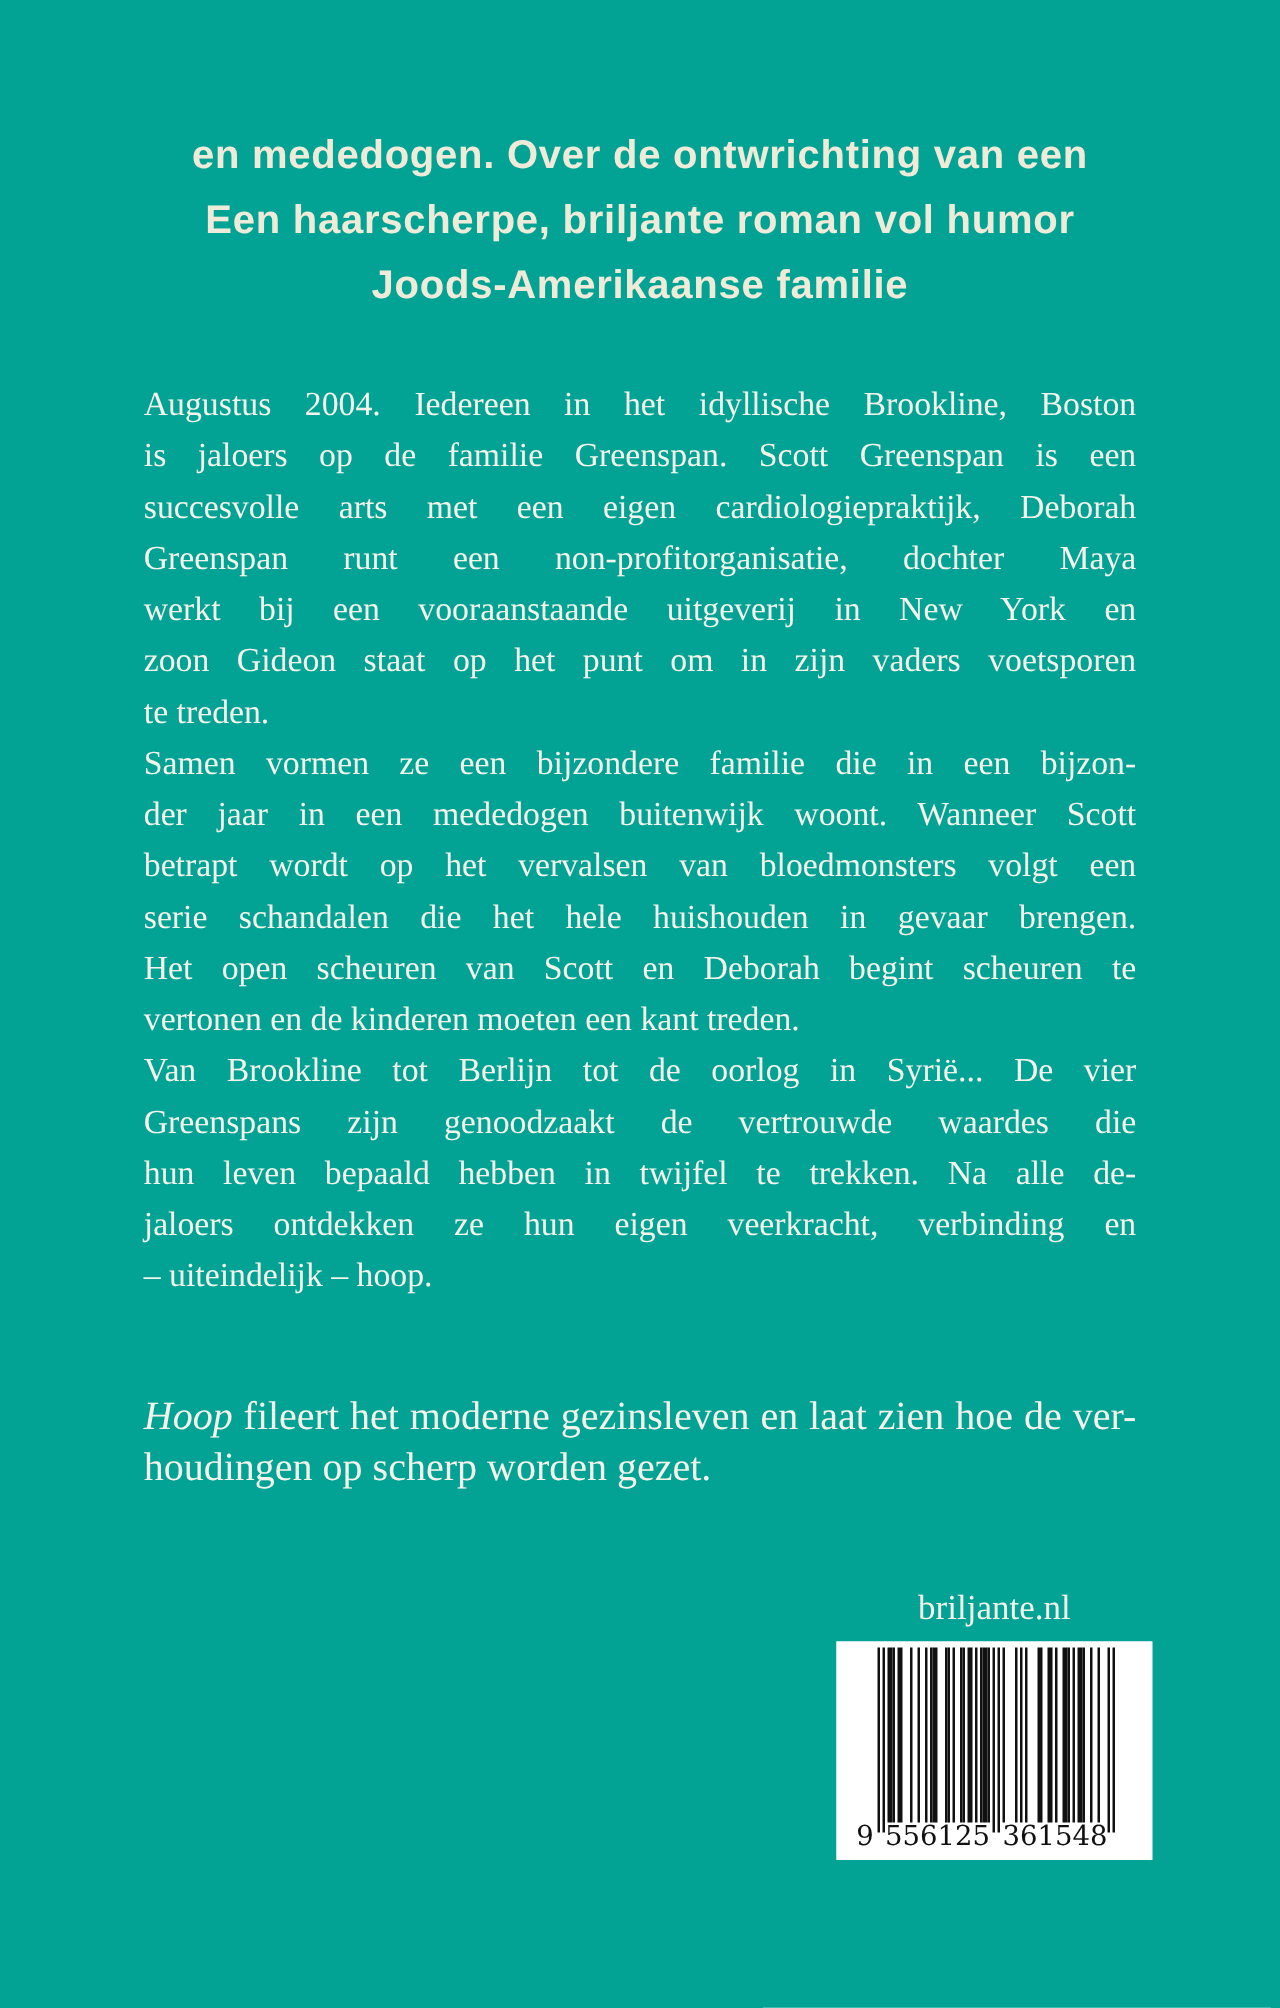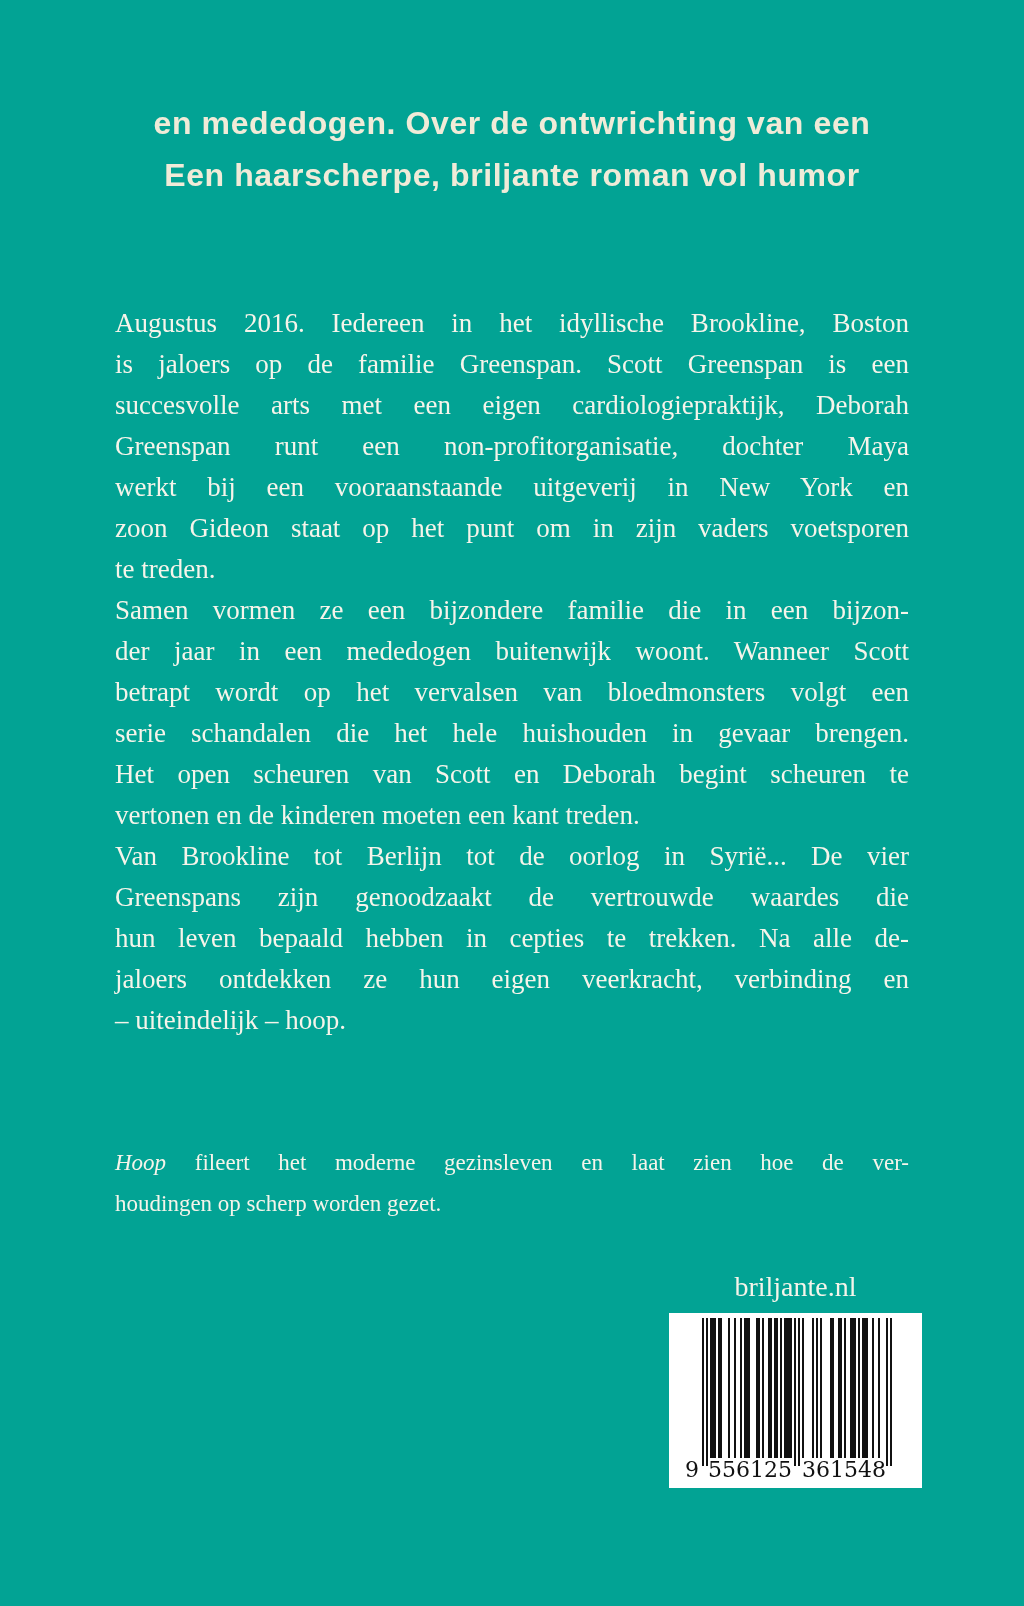--- a/index.html
+++ b/index.html
@@ -39,24 +39,24 @@
   }
   .blurb .line { white-space: nowrap; }
   .blurb .line.j {
     white-space: normal;
     text-align: justify;
     text-align-last: justify;
   }
 
   .tagline {
     position: absolute;
-    top: 1142px;
+    top: 1112px;
     left: 115px;
     width: 794px;
-    font-size: 23px;
+    font-size: 32px;
     line-height: 41px;
     color: #f6f4ea;
   }
   .tagline .tl1 { text-align: justify; text-align-last: justify; }
   .tagline .italic { font-style: italic; }
 
   .website {
     position: absolute;
     top: 1272px;
     left: 669px;
@@ -98,39 +98,40 @@
   .dg-right { left: 133px; width: 84px; text-align: center; }
 </style>
 </head>
 <body>
 
 <div class="cover">
 
   <div class="headline">
     <div>en mededogen. Over de ontwrichting van een</div>
     <div>Een haarscherpe, briljante roman vol humor</div>
+    <div>Joods-Amerikaanse familie</div>
   </div>
 
   <div class="blurb">
-      <div class="line j">Augustus 2016. Iedereen in het idyllische Brookline, Boston</div>
+      <div class="line j">Augustus 2004. Iedereen in het idyllische Brookline, Boston</div>
       <div class="line j">is jaloers op de familie Greenspan. Scott Greenspan is een</div>
       <div class="line j">succesvolle arts met een eigen cardiologiepraktijk, Deborah</div>
       <div class="line j">Greenspan runt een non-profitorganisatie, dochter Maya</div>
       <div class="line j">werkt bij een vooraanstaande uitgeverij in New York en</div>
       <div class="line j">zoon Gideon staat op het punt om in zijn vaders voetsporen</div>
       <div class="line">te treden.</div>
       <div class="line j">Samen vormen ze een bijzondere familie die in een bijzon-</div>
       <div class="line j">der jaar in een mededogen buitenwijk woont. Wanneer Scott</div>
       <div class="line j">betrapt wordt op het vervalsen van bloedmonsters volgt een</div>
       <div class="line j">serie schandalen die het hele huishouden in gevaar brengen.</div>
       <div class="line j">Het open scheuren van Scott en Deborah begint scheuren te</div>
       <div class="line">vertonen en de kinderen moeten een kant treden.</div>
       <div class="line j">Van Brookline tot Berlijn tot de oorlog in Syrië... De vier</div>
       <div class="line j">Greenspans zijn genoodzaakt de vertrouwde waardes die</div>
-      <div class="line j">hun leven bepaald hebben in cepties te trekken. Na alle de-</div>
+      <div class="line j">hun leven bepaald hebben in twijfel te trekken. Na alle de-</div>
       <div class="line j">jaloers ontdekken ze hun eigen veerkracht, verbinding en</div>
       <div class="line">– uiteindelijk – hoop.</div>
     </div>
 
   <div class="tagline">
     <div class="tl1"><span class="italic">Hoop</span><span> fileert het moderne gezinsleven en laat zien hoe de ver-</span></div>
     <div>houdingen op scherp worden gezet.</div>
   </div>
 
   <div class="website">briljante.nl</div>

